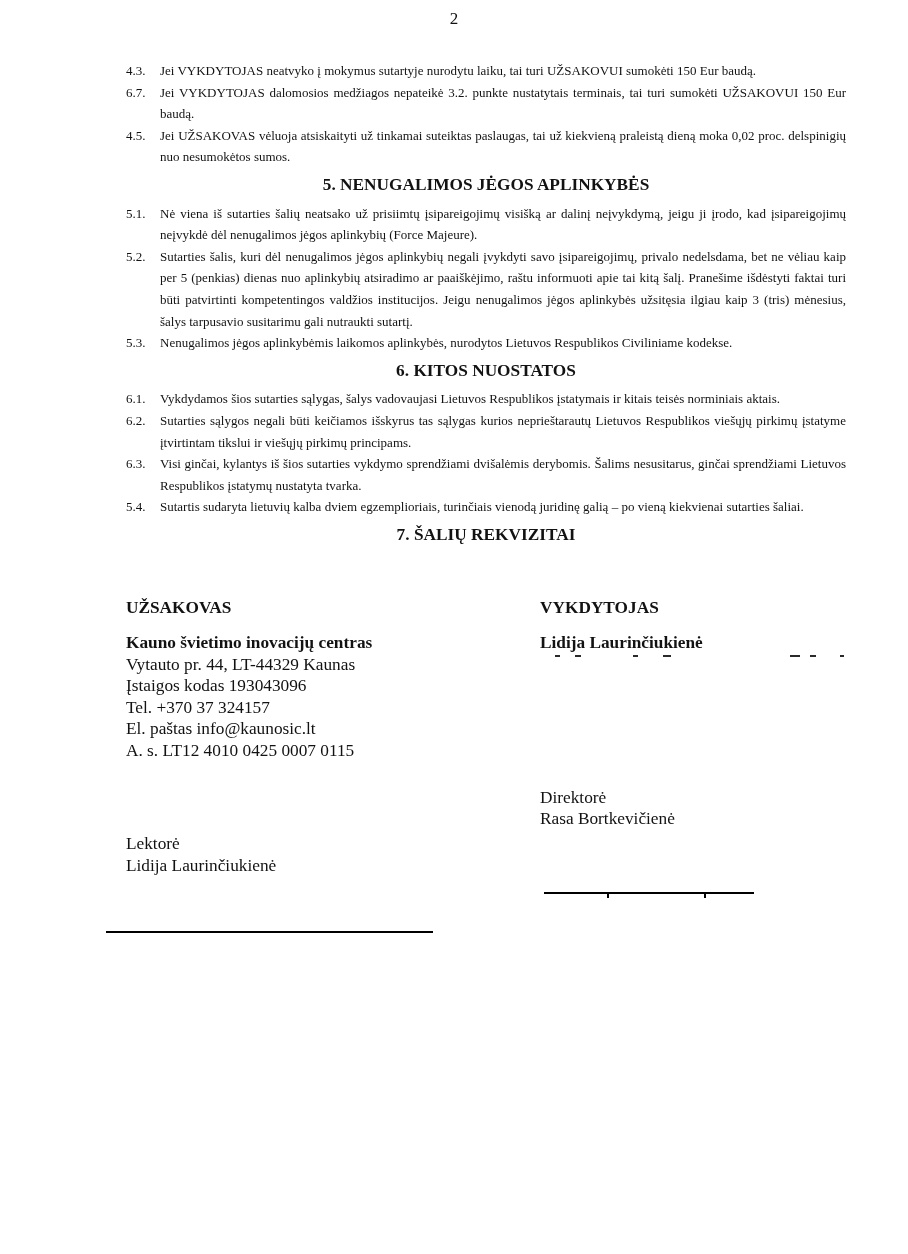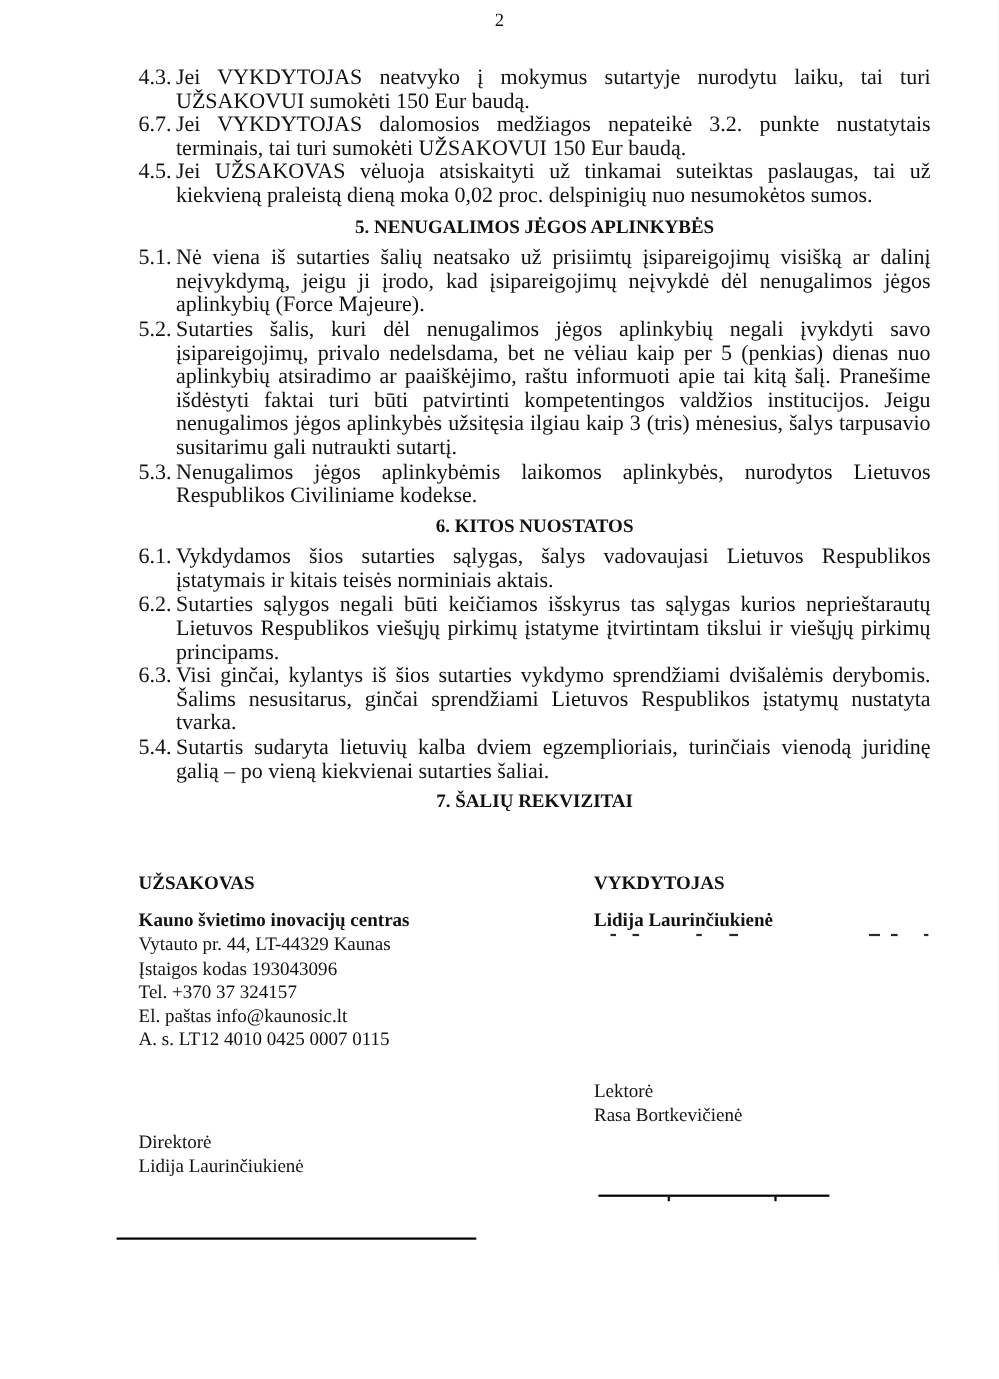--- a/index.html
+++ b/index.html
@@ -25,21 +25,21 @@
   .heading{
     font-size:17.3px;line-height:21.6px;
     font-weight:bold;text-align:center;
     margin:6px 0 7px 0;
   }
   .sections > .heading:first-child{margin-top:0;}
   .clause{
     position:relative;
     margin:0;
     padding-left:34px;
-    font-size:20px;line-height:21.6px;
+    font-size:13px;line-height:21.6px;
     text-align:justify;
   }
   .clause .num{position:absolute;left:0;top:0;}
   
   .parties{
     margin-top:52px;
     display:grid;
     grid-template-columns:414px 1fr;
     font-size:17.3px;line-height:21.6px;
   }
@@ -105,22 +105,22 @@
         </div>
         <div class="detail">Įstaigos kodas 193043096</div>
         <div class="detail"></div>
         <div class="detail">Tel. +370 37 324157</div>
         <div class="detail"></div>
         <div class="detail">El. paštas info@kaunosic.lt</div>
         <div class="detail"></div>
         <div class="detail">A. s. LT12 4010 0425 0007 0115</div>
         <div class="detail"></div>
         <div class="detail"></div>
-        <div class="sig-title">Lektorė</div>
-      <div class="sig-title" id="sig-marker">Direktorė</div>
+        <div class="sig-title" id="sig-marker">Direktorė</div>
+      <div class="sig-title">Lektorė</div>
 
       <div>Rasa Bortkevičienė</div>
       <div>Lidija Laurinčiukienė</div>
 
       <div class="sig-line-cell">
         <div class="sig-line left">
           <div class="tick" style="left:63px;"></div>
           <div class="tick" style="left:160px;"></div>
         </div>
       </div>

